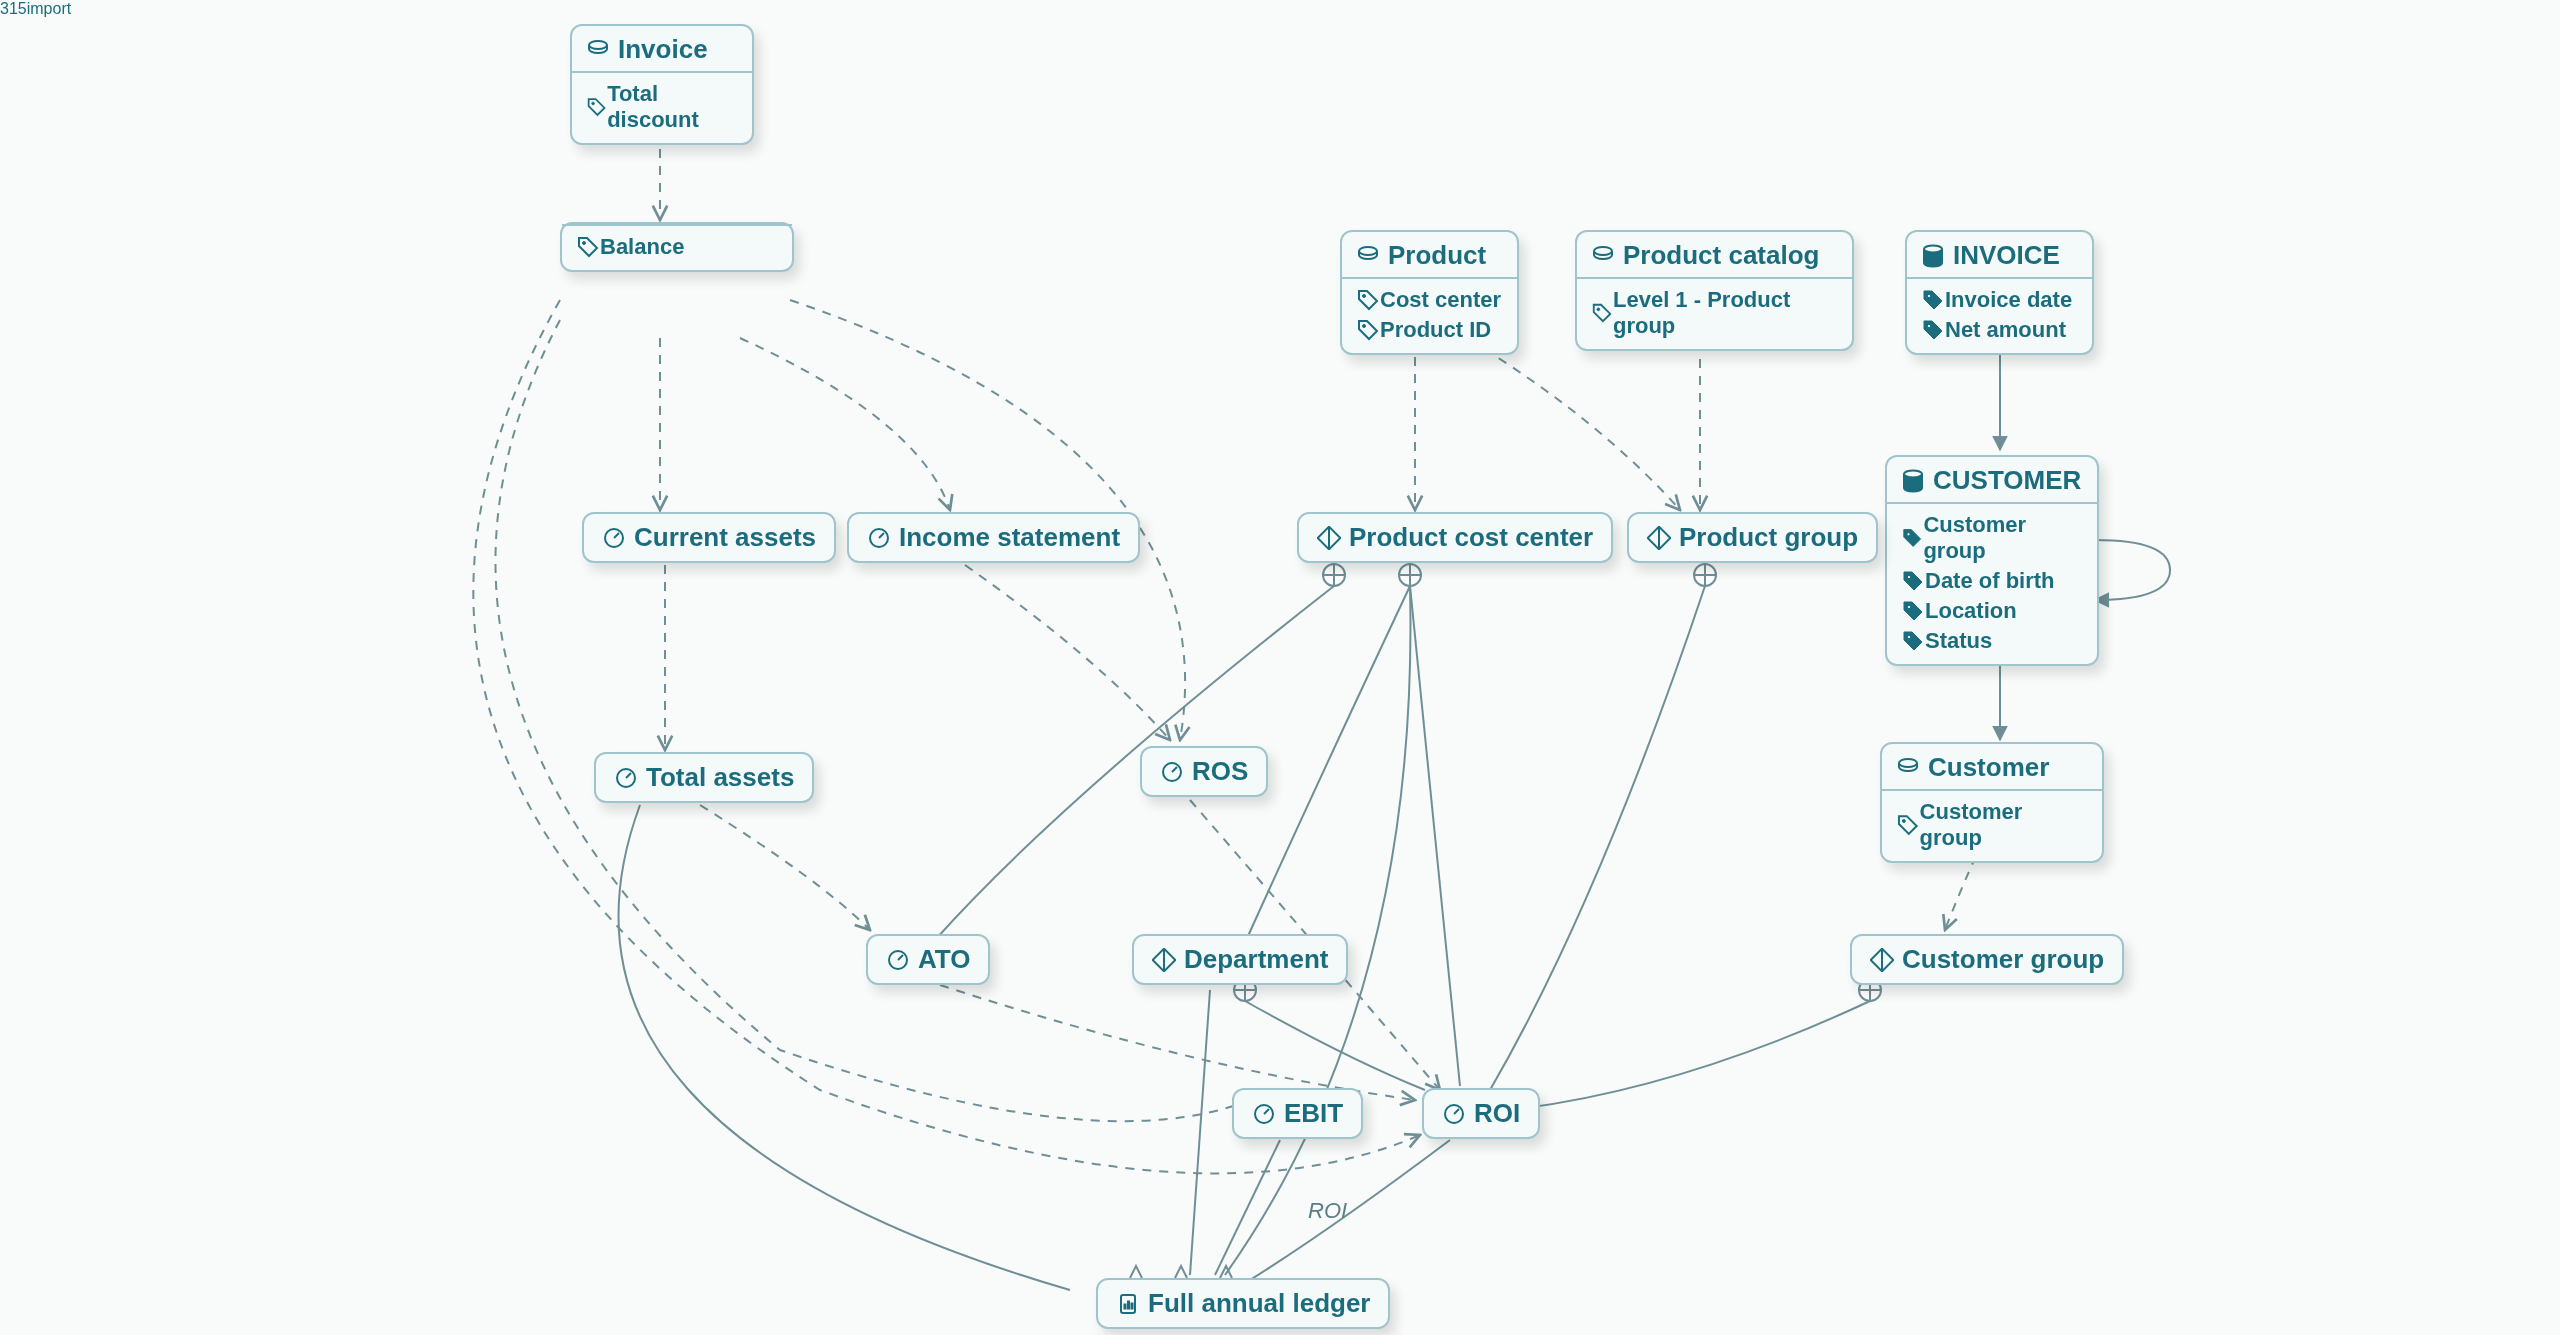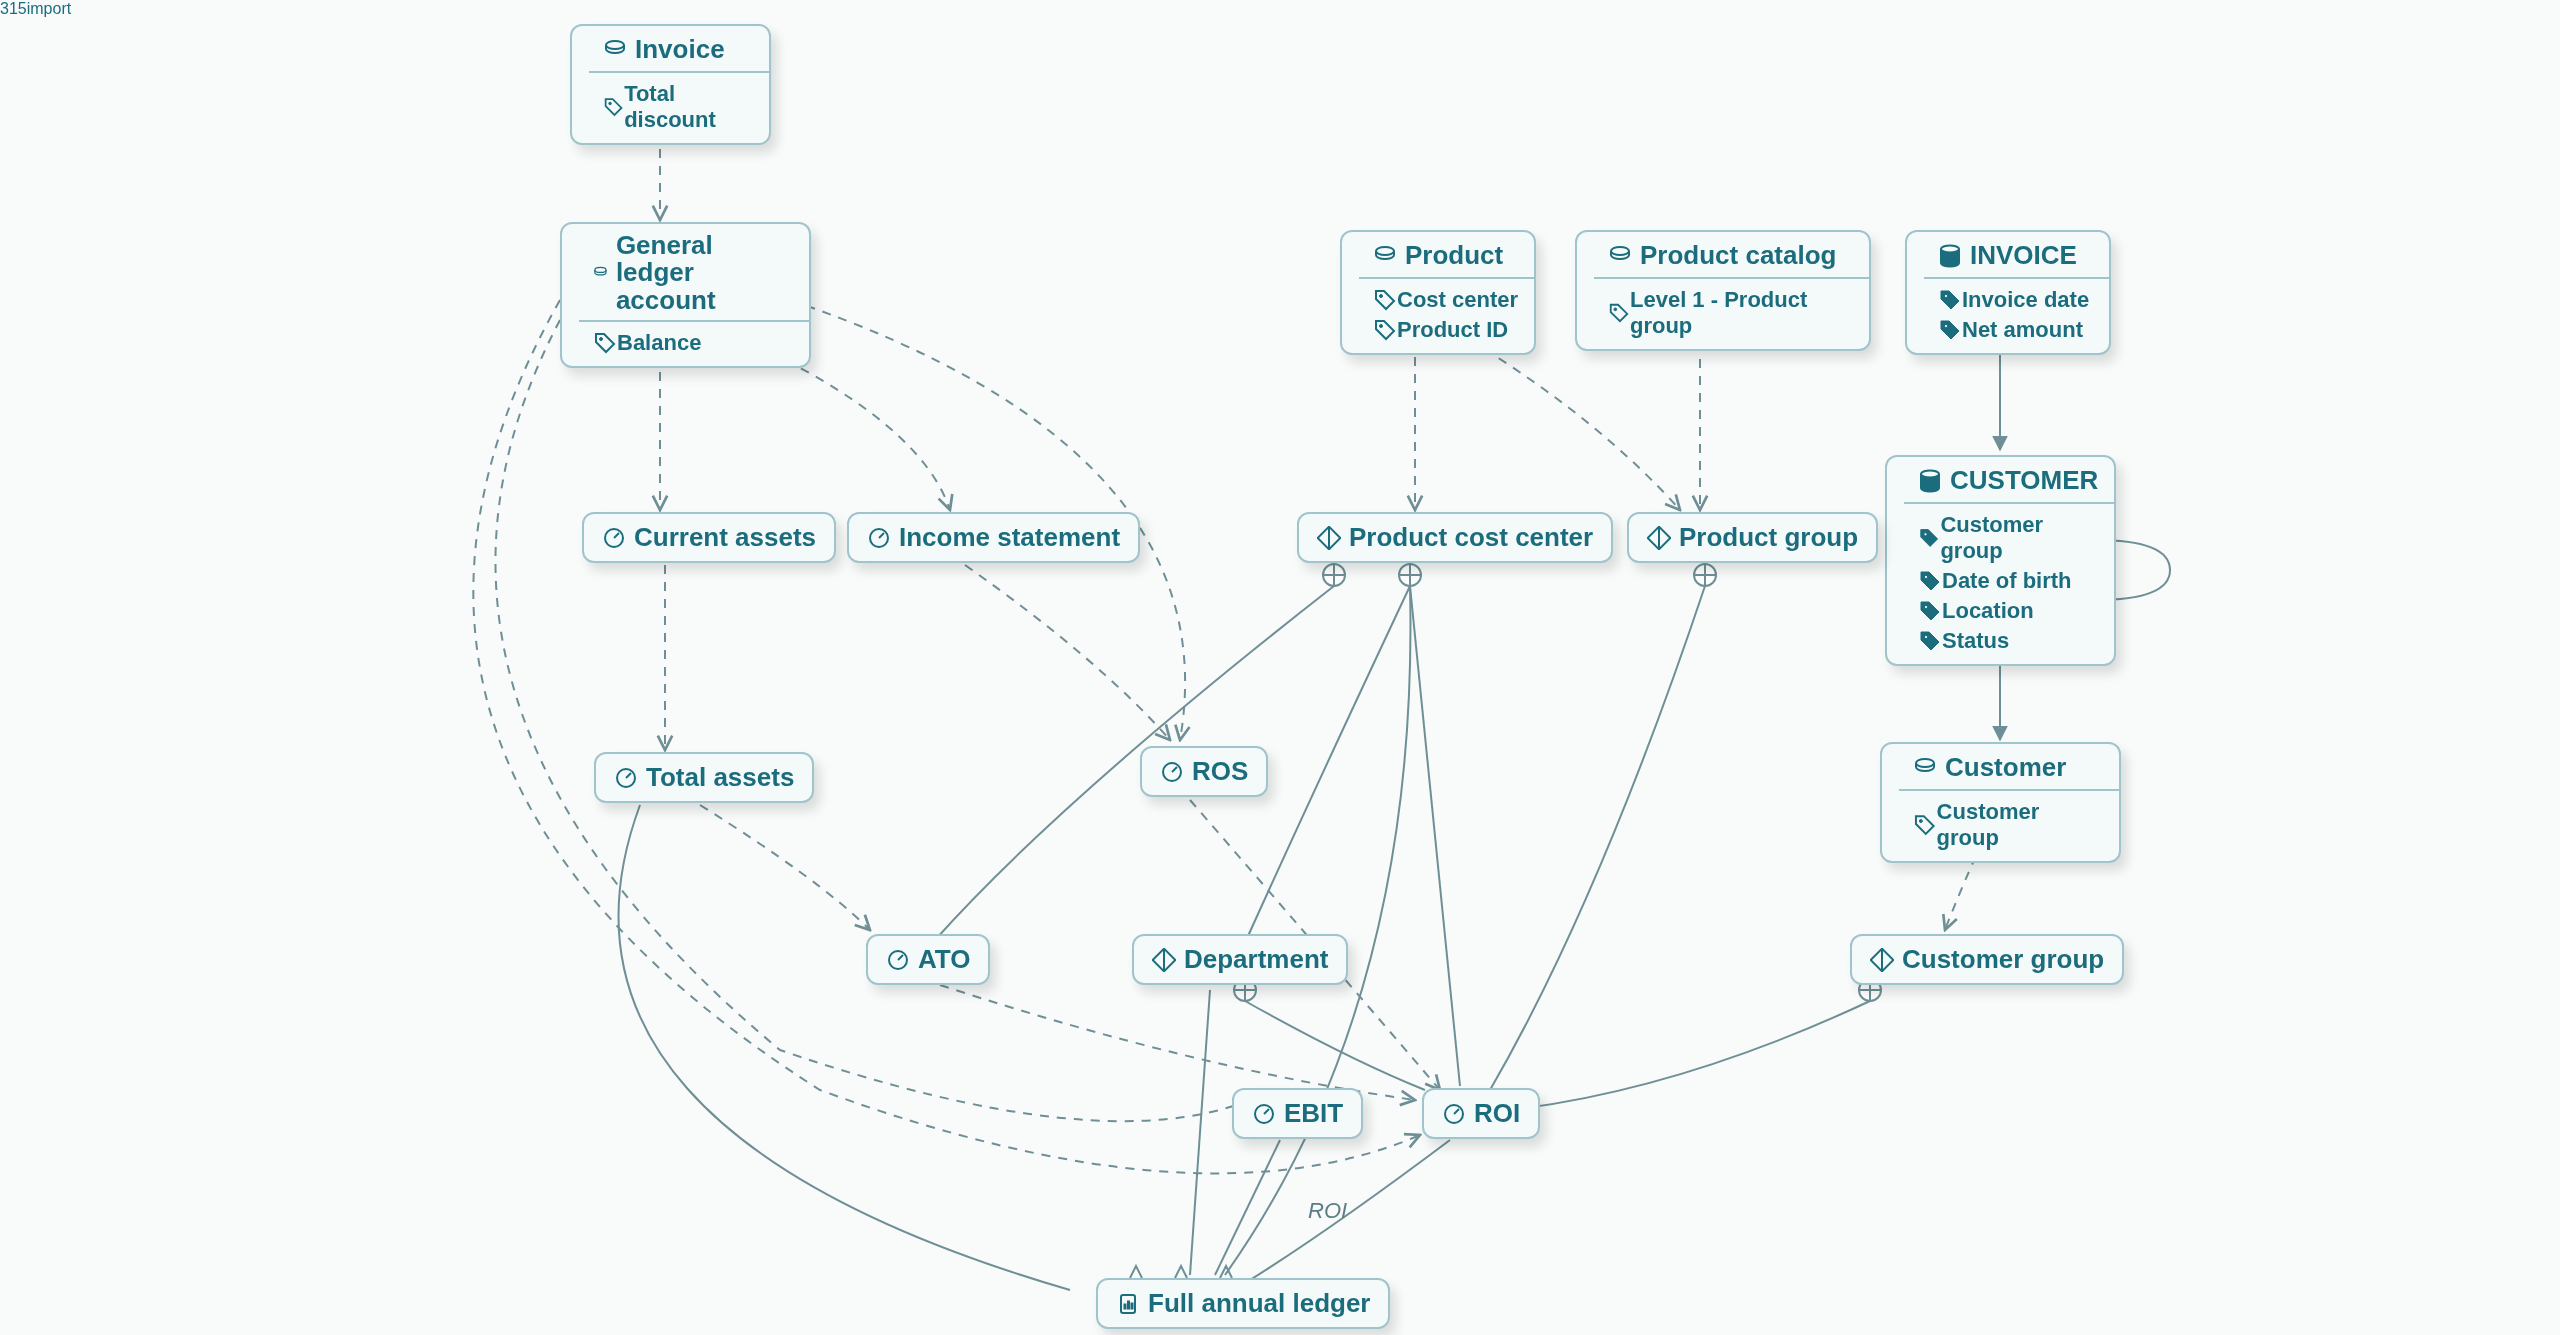--- a/index.html
+++ b/index.html
@@ -21,21 +21,20 @@
     width: 2560px; height: 1335px;
     pointer-events: none;
   }
   .node {
     position: absolute;
     background: #f4f9f9;
     border: 2px solid #9fc4cb;
     border-radius: 12px;
     box-shadow: 6px 8px 12px rgba(0,0,0,0.12);
     font-weight: 600;
-    padding-left: 17px;
   }
   .node .hdr {
     display: flex;
     align-items: center;
     gap: 8px;
     padding: 8px 14px 6px 14px;
     font-size: 26px;
     white-space: nowrap;
   }
   .node .hdr.multiline { white-space: normal; line-height: 1.05; }
@@ -220,193 +219,185 @@
                 <use href="#i-tag"></use>
               </svg>
             </span>
             <span>Total discount</span>
           </div>
   </div>
 </div>
 
 
 <div class="node" style="left:560px; top:222px; width:230px">
-  <div class="hdr multiline">
+  <div class="sep"></div>
+  <div class="attrs">
+    <div class="attr">
+            <span class="ico">
+              <svg viewBox="0 0 24 24">
+                <use href="#i-tag"></use>
+              </svg>
+            </span>
+            <span>Balance</span>
+          </div>
+  </div>
+</div>
+
+
+<div class="node" style="left:1340px; top:230px; width:175px">
+  <div class="hdr">
           <span class="ico">
             <svg viewBox="0 0 24 24">
               <use href="#i-entity"></use>
             </svg>
           </span>
-          <span>General ledger account</span>
-        </div>
-  <div class="sep"></div>
-  <div class="attrs">
-    <div class="attr">
-            <span class="ico">
-              <svg viewBox="0 0 24 24">
-                <use href="#i-tag"></use>
-              </svg>
-            </span>
-            <span>Balance</span>
-          </div>
-  </div>
-</div>
-
-
-<div class="node" style="left:1340px; top:230px; width:175px">
+          <span>Product</span>
+        </div>
+  <div class="sep"></div>
+  <div class="attrs">
+    <div class="attr">
+            <span class="ico">
+              <svg viewBox="0 0 24 24">
+                <use href="#i-tag"></use>
+              </svg>
+            </span>
+            <span>Cost center</span>
+          </div>
+    <div class="attr">
+            <span class="ico">
+              <svg viewBox="0 0 24 24">
+                <use href="#i-tag"></use>
+              </svg>
+            </span>
+            <span>Product ID</span>
+          </div>
+  </div>
+</div>
+
+
+<div class="node" style="left:1575px; top:230px; width:275px">
   <div class="hdr">
           <span class="ico">
             <svg viewBox="0 0 24 24">
               <use href="#i-entity"></use>
             </svg>
           </span>
-          <span>Product</span>
-        </div>
-  <div class="sep"></div>
-  <div class="attrs">
-    <div class="attr">
-            <span class="ico">
-              <svg viewBox="0 0 24 24">
-                <use href="#i-tag"></use>
-              </svg>
-            </span>
-            <span>Cost center</span>
-          </div>
-    <div class="attr">
-            <span class="ico">
-              <svg viewBox="0 0 24 24">
-                <use href="#i-tag"></use>
-              </svg>
-            </span>
-            <span>Product ID</span>
-          </div>
-  </div>
-</div>
-
-
-<div class="node" style="left:1575px; top:230px; width:275px">
+          <span>Product catalog</span>
+        </div>
+  <div class="sep"></div>
+  <div class="attrs">
+    <div class="attr">
+            <span class="ico">
+              <svg viewBox="0 0 24 24">
+                <use href="#i-tag"></use>
+              </svg>
+            </span>
+            <span>Level 1 - Product group</span>
+          </div>
+  </div>
+</div>
+
+
+<div class="node" style="left:1905px; top:230px; width:185px">
+  <div class="hdr">
+          <span class="ico">
+            <svg viewBox="0 0 24 24">
+              <use href="#i-db"></use>
+            </svg>
+          </span>
+          <span>INVOICE</span>
+        </div>
+  <div class="sep"></div>
+  <div class="attrs">
+    <div class="attr">
+            <span class="ico">
+              <svg viewBox="0 0 24 24">
+                <use href="#i-tag-f"></use>
+              </svg>
+            </span>
+            <span>Invoice date</span>
+          </div>
+    <div class="attr">
+            <span class="ico">
+              <svg viewBox="0 0 24 24">
+                <use href="#i-tag-f"></use>
+              </svg>
+            </span>
+            <span>Net amount</span>
+          </div>
+  </div>
+</div>
+
+
+<div class="node" style="left:1885px; top:455px; width:210px">
+  <div class="hdr">
+          <span class="ico">
+            <svg viewBox="0 0 24 24">
+              <use href="#i-db"></use>
+            </svg>
+          </span>
+          <span>CUSTOMER</span>
+        </div>
+  <div class="sep"></div>
+  <div class="attrs">
+    <div class="attr">
+            <span class="ico">
+              <svg viewBox="0 0 24 24">
+                <use href="#i-tag-f"></use>
+              </svg>
+            </span>
+            <span>Customer group</span>
+          </div>
+    <div class="attr">
+            <span class="ico">
+              <svg viewBox="0 0 24 24">
+                <use href="#i-tag-f"></use>
+              </svg>
+            </span>
+            <span>Date of birth</span>
+          </div>
+    <div class="attr">
+            <span class="ico">
+              <svg viewBox="0 0 24 24">
+                <use href="#i-tag-f"></use>
+              </svg>
+            </span>
+            <span>Location</span>
+          </div>
+    <div class="attr">
+            <span class="ico">
+              <svg viewBox="0 0 24 24">
+                <use href="#i-tag-f"></use>
+              </svg>
+            </span>
+            <span>Status</span>
+          </div>
+  </div>
+</div>
+
+
+<div class="node" style="left:1880px; top:742px; width:220px">
   <div class="hdr">
           <span class="ico">
             <svg viewBox="0 0 24 24">
               <use href="#i-entity"></use>
             </svg>
           </span>
-          <span>Product catalog</span>
-        </div>
-  <div class="sep"></div>
-  <div class="attrs">
-    <div class="attr">
-            <span class="ico">
-              <svg viewBox="0 0 24 24">
-                <use href="#i-tag"></use>
-              </svg>
-            </span>
-            <span>Level 1 - Product group</span>
-          </div>
-  </div>
-</div>
-
-
-<div class="node" style="left:1905px; top:230px; width:185px">
-  <div class="hdr">
-          <span class="ico">
-            <svg viewBox="0 0 24 24">
-              <use href="#i-db"></use>
-            </svg>
-          </span>
-          <span>INVOICE</span>
-        </div>
-  <div class="sep"></div>
-  <div class="attrs">
-    <div class="attr">
-            <span class="ico">
-              <svg viewBox="0 0 24 24">
-                <use href="#i-tag-f"></use>
-              </svg>
-            </span>
-            <span>Invoice date</span>
-          </div>
-    <div class="attr">
-            <span class="ico">
-              <svg viewBox="0 0 24 24">
-                <use href="#i-tag-f"></use>
-              </svg>
-            </span>
-            <span>Net amount</span>
-          </div>
-  </div>
-</div>
-
-
-<div class="node" style="left:1885px; top:455px; width:210px">
-  <div class="hdr">
-          <span class="ico">
-            <svg viewBox="0 0 24 24">
-              <use href="#i-db"></use>
-            </svg>
-          </span>
-          <span>CUSTOMER</span>
-        </div>
-  <div class="sep"></div>
-  <div class="attrs">
-    <div class="attr">
-            <span class="ico">
-              <svg viewBox="0 0 24 24">
-                <use href="#i-tag-f"></use>
+          <span>Customer</span>
+        </div>
+  <div class="sep"></div>
+  <div class="attrs">
+    <div class="attr">
+            <span class="ico">
+              <svg viewBox="0 0 24 24">
+                <use href="#i-tag"></use>
               </svg>
             </span>
             <span>Customer group</span>
           </div>
-    <div class="attr">
-            <span class="ico">
-              <svg viewBox="0 0 24 24">
-                <use href="#i-tag-f"></use>
-              </svg>
-            </span>
-            <span>Date of birth</span>
-          </div>
-    <div class="attr">
-            <span class="ico">
-              <svg viewBox="0 0 24 24">
-                <use href="#i-tag-f"></use>
-              </svg>
-            </span>
-            <span>Location</span>
-          </div>
-    <div class="attr">
-            <span class="ico">
-              <svg viewBox="0 0 24 24">
-                <use href="#i-tag-f"></use>
-              </svg>
-            </span>
-            <span>Status</span>
-          </div>
-  </div>
-</div>
-
-
-<div class="node" style="left:1880px; top:742px; width:220px">
-  <div class="hdr">
-          <span class="ico">
-            <svg viewBox="0 0 24 24">
-              <use href="#i-entity"></use>
-            </svg>
-          </span>
-          <span>Customer</span>
-        </div>
-  <div class="sep"></div>
-  <div class="attrs">
-    <div class="attr">
-            <span class="ico">
-              <svg viewBox="0 0 24 24">
-                <use href="#i-tag"></use>
-              </svg>
-            </span>
-            <span>Customer group</span>
-          </div>
   </div>
 </div>
 
 
 <div class="node simple" style="left:560px; top:512px">
   <span class="ico">
           <svg viewBox="0 0 24 24">
             <use href="#i-gauge"></use>
           </svg>
         </span>

